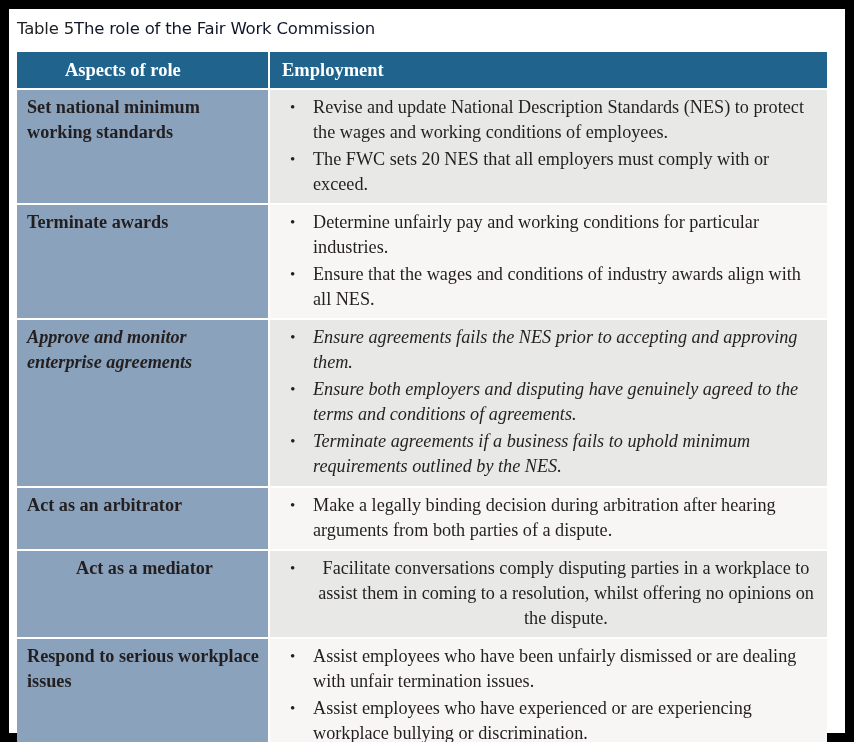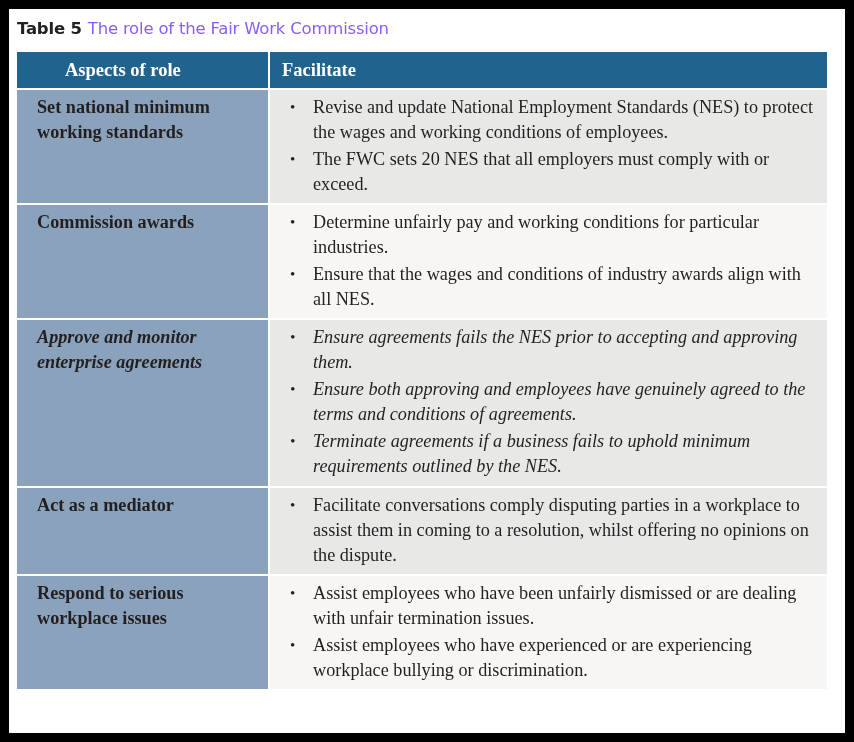--- a/index.html
+++ b/index.html
@@ -17,22 +17,22 @@
     }
     .caption {
       position: absolute;
       left: 8px; top: 10px;
       font-family: "DejaVu Sans", sans-serif;
       font-size: 16.5px;
       color: #222222;
       white-space: nowrap;
       letter-spacing: -0.2px;
     }
-    .caption .label { font-weight: bold; margin-right: 6px; }
-    .caption .title { font-weight: normal; color: #8b5cf6; }
+    .caption .label { font-weight: normal; margin-right: 0; }
+    .caption .title { font-weight: normal; color: #0f172a; }
 
     table.roles {
       position: absolute;
       left: 8px; top: 43px;
       width: 810px;
       border-collapse: separate;
       border-spacing: 0;
       font-family: "Liberation Serif", "DejaVu Serif", serif;
       font-size: 18.2px;
       color: #231f20;
@@ -49,21 +49,21 @@
     }
     table.roles th.col-aspect { width: 203px; border-right: 2px solid #ffffff; padding-left: 48px; }
     table.roles td {
       vertical-align: top;
       border-bottom: 2px solid #ffffff;
       line-height: 25px;
     }
     table.roles td.aspect {
       background: #8aa2bc;
       font-weight: bold;
-      padding: 5px 6px 0 20px;
+      padding: 5px 6px 0 10px;
       border-right: 2px solid #ffffff;
     }
     table.roles tr.shade td.desc { background: #e8e8e7; }
     table.roles tr.light td.desc { background: #f7f6f4; }
     table.roles td.desc { padding: 3px 8px 4px 20px; }
     ul.bullets { list-style: none; margin: 0; padding: 0; }
     ul.bullets li {
       position: relative;
       padding-left: 23px;
       margin: 2px 0;
@@ -79,58 +79,66 @@
 
 <div class="panel">
   <div class="caption">
     <span class="label">Table 5</span><span class="title">The role of the Fair Work Commission</span>
   </div>
 
   <table class="roles">
     <thead>
       <tr>
         <th class="col-aspect">Aspects of role</th>
-        <th class="col-desc">Facilitate</th>
+        <th class="col-desc">Employment</th>
       </tr>
     </thead>
     <tbody>
 
       <tr class="shade" style="height:90px;">
         <td class="aspect">Set national minimum working standards</td>
         <td class="desc">
           <ul class="bullets">
-            <li><span class="dot">•</span><span>Revise and update National Employment Standards (NES) to protect the wages and working conditions of employees.</span></li>
+            <li><span class="dot">•</span><span>Revise and update National Description Standards (NES) to protect the wages and working conditions of employees.</span></li>
             <li><span class="dot">•</span><span>The FWC sets 20 NES that all employers must comply with or exceed.</span></li>
           </ul>
         </td>
       </tr>
 
       <tr class="light" style="height:112px;">
-        <td class="aspect">Commission awards</td>
+        <td class="aspect">Terminate awards</td>
         <td class="desc">
           <ul class="bullets">
             <li><span class="dot">•</span><span>Determine unfairly pay and working conditions for particular industries.</span></li>
             <li><span class="dot">•</span><span>Ensure that the wages and conditions of industry awards align with all NES.</span></li>
           </ul>
         </td>
       </tr>
 
       <tr class="shade" style="height:168px;font-style:italic;">
         <td class="aspect">Approve and monitor enterprise agreements</td>
         <td class="desc">
           <ul class="bullets">
             <li><span class="dot">•</span><span>Ensure agreements fails the NES prior to accepting and approving them.</span></li>
-            <li><span class="dot">•</span><span>Ensure both approving and employees have genuinely agreed to the terms and conditions of agreements.</span></li>
+            <li><span class="dot">•</span><span>Ensure both employers and disputing have genuinely agreed to the terms and conditions of agreements.</span></li>
             <li><span class="dot">•</span><span>Terminate agreements if a business fails to uphold minimum requirements outlined by the NES.</span></li>
           </ul>
         </td>
       </tr>
 
+      <tr class="light" style="height:60px;">
+        <td class="aspect">Act as an arbitrator</td>
+        <td class="desc">
+          <ul class="bullets">
+            <li><span class="dot">•</span><span>Make a legally binding decision during arbitration after hearing arguments from both parties of a dispute.</span></li>
+          </ul>
+        </td>
+      </tr>
 
-      <tr class="shade" style="height:85px;">
+      <tr class="shade" style="height:85px;text-align:center;">
         <td class="aspect">Act as a mediator</td>
         <td class="desc">
           <ul class="bullets">
             <li><span class="dot">•</span><span>Facilitate conversations comply disputing parties in a workplace to assist them in coming to a resolution, whilst offering no opinions on the dispute.</span></li>
           </ul>
         </td>
       </tr>
 
       <tr class="light" style="height:114px;font-family:Liberation Serif, serif;">
         <td class="aspect">Respond to serious workplace issues</td>

